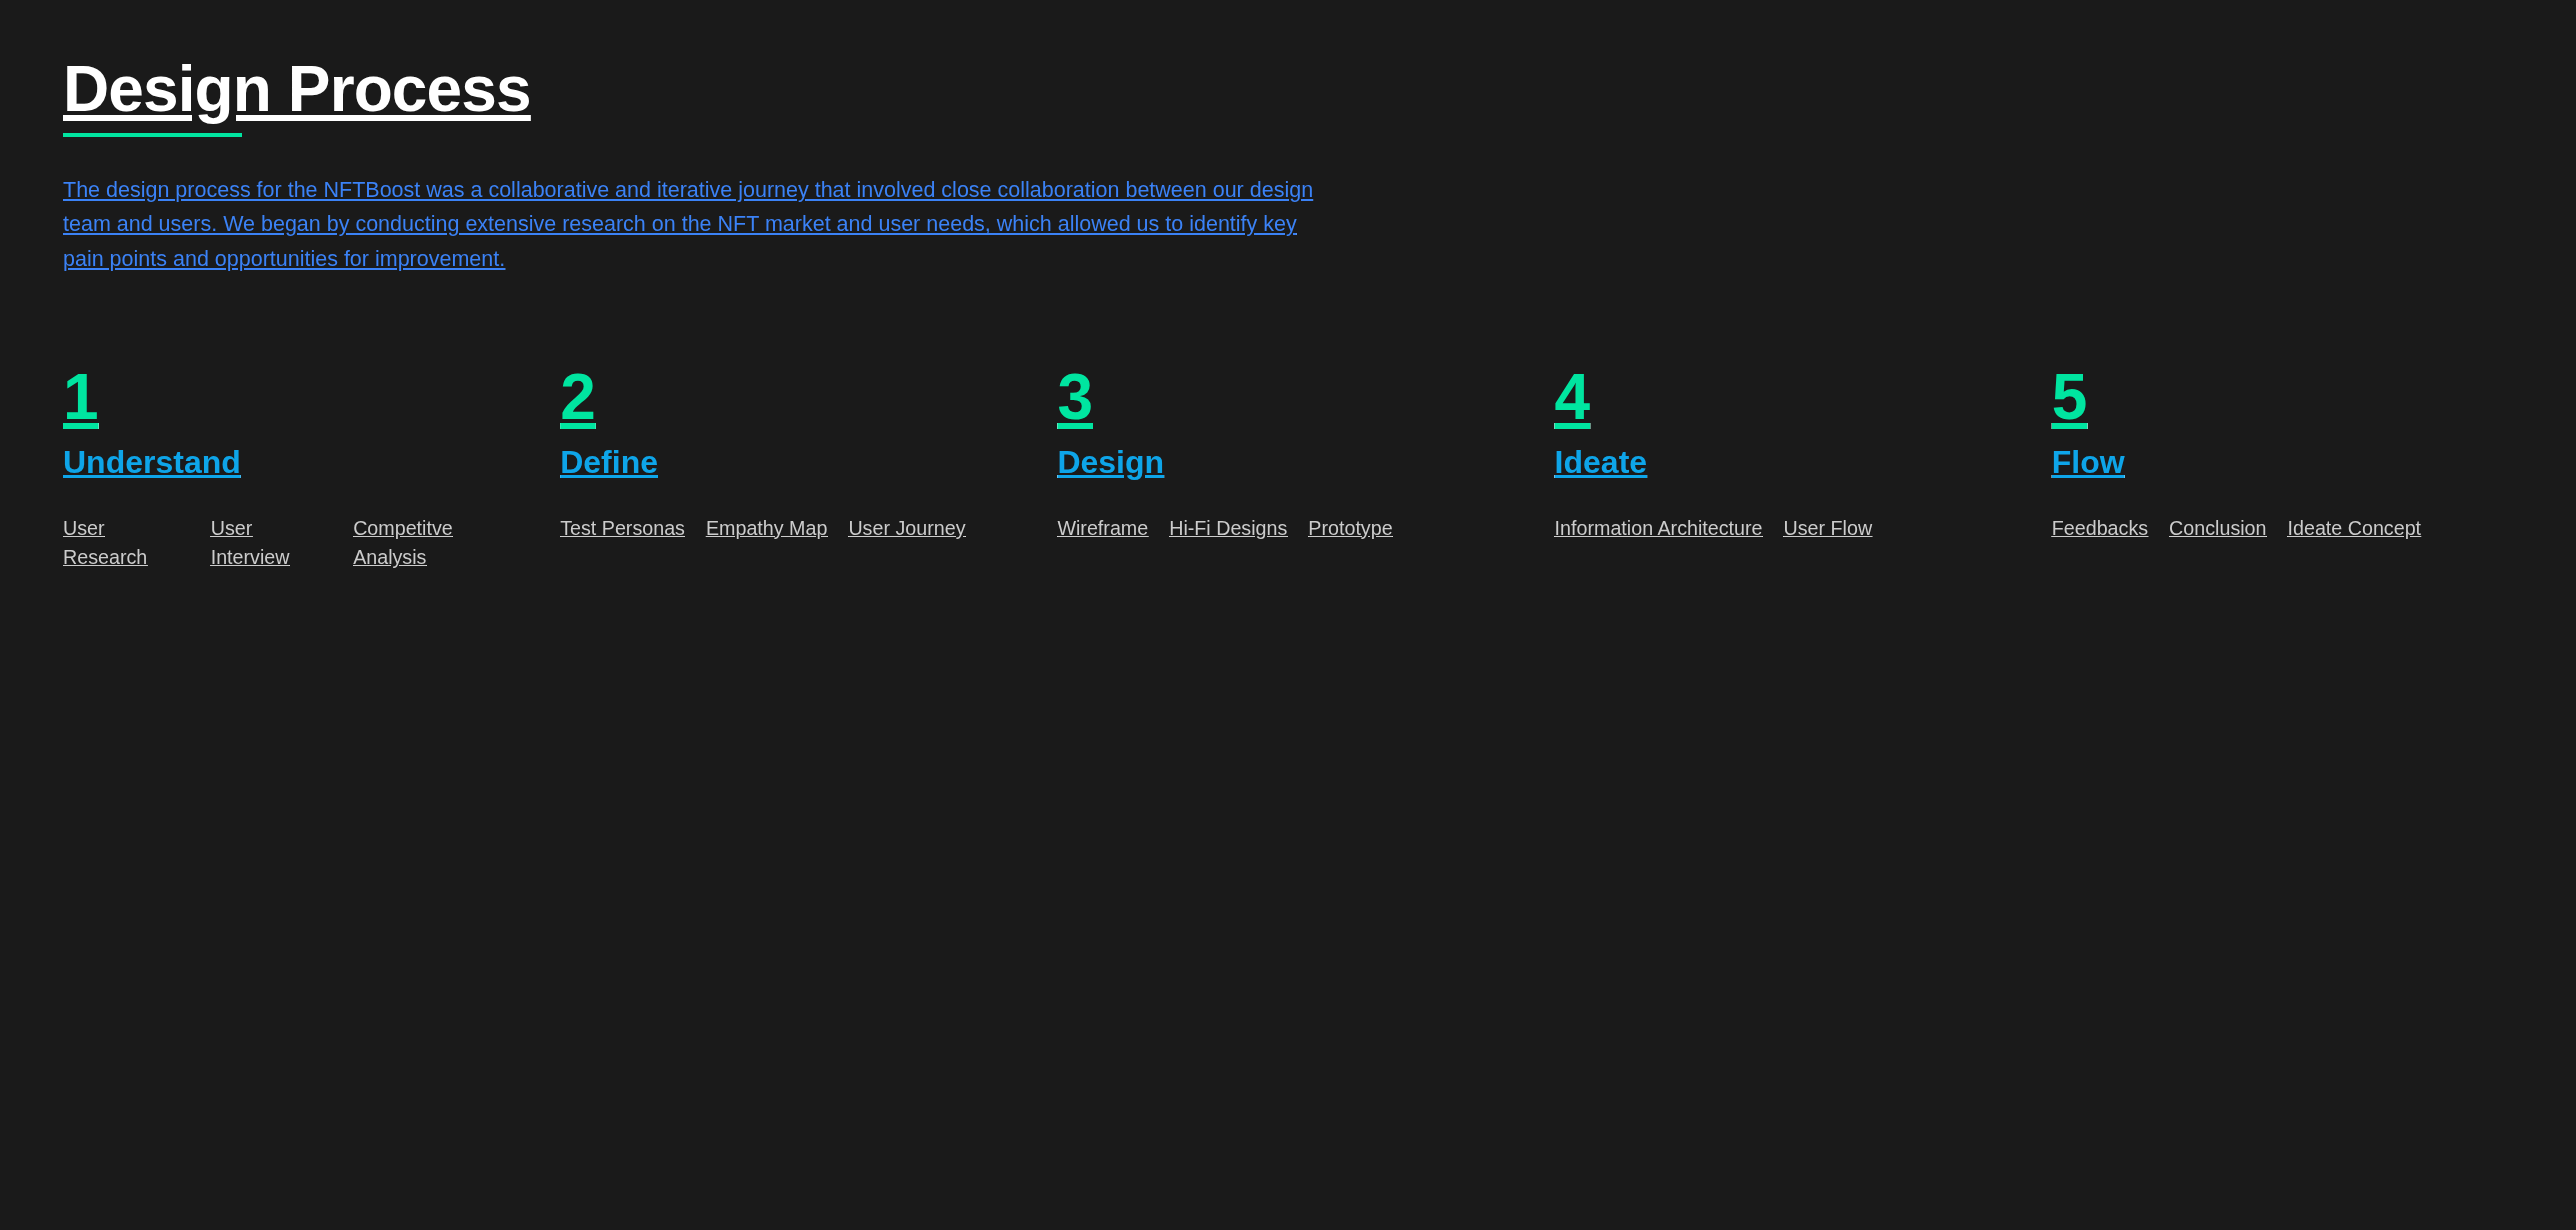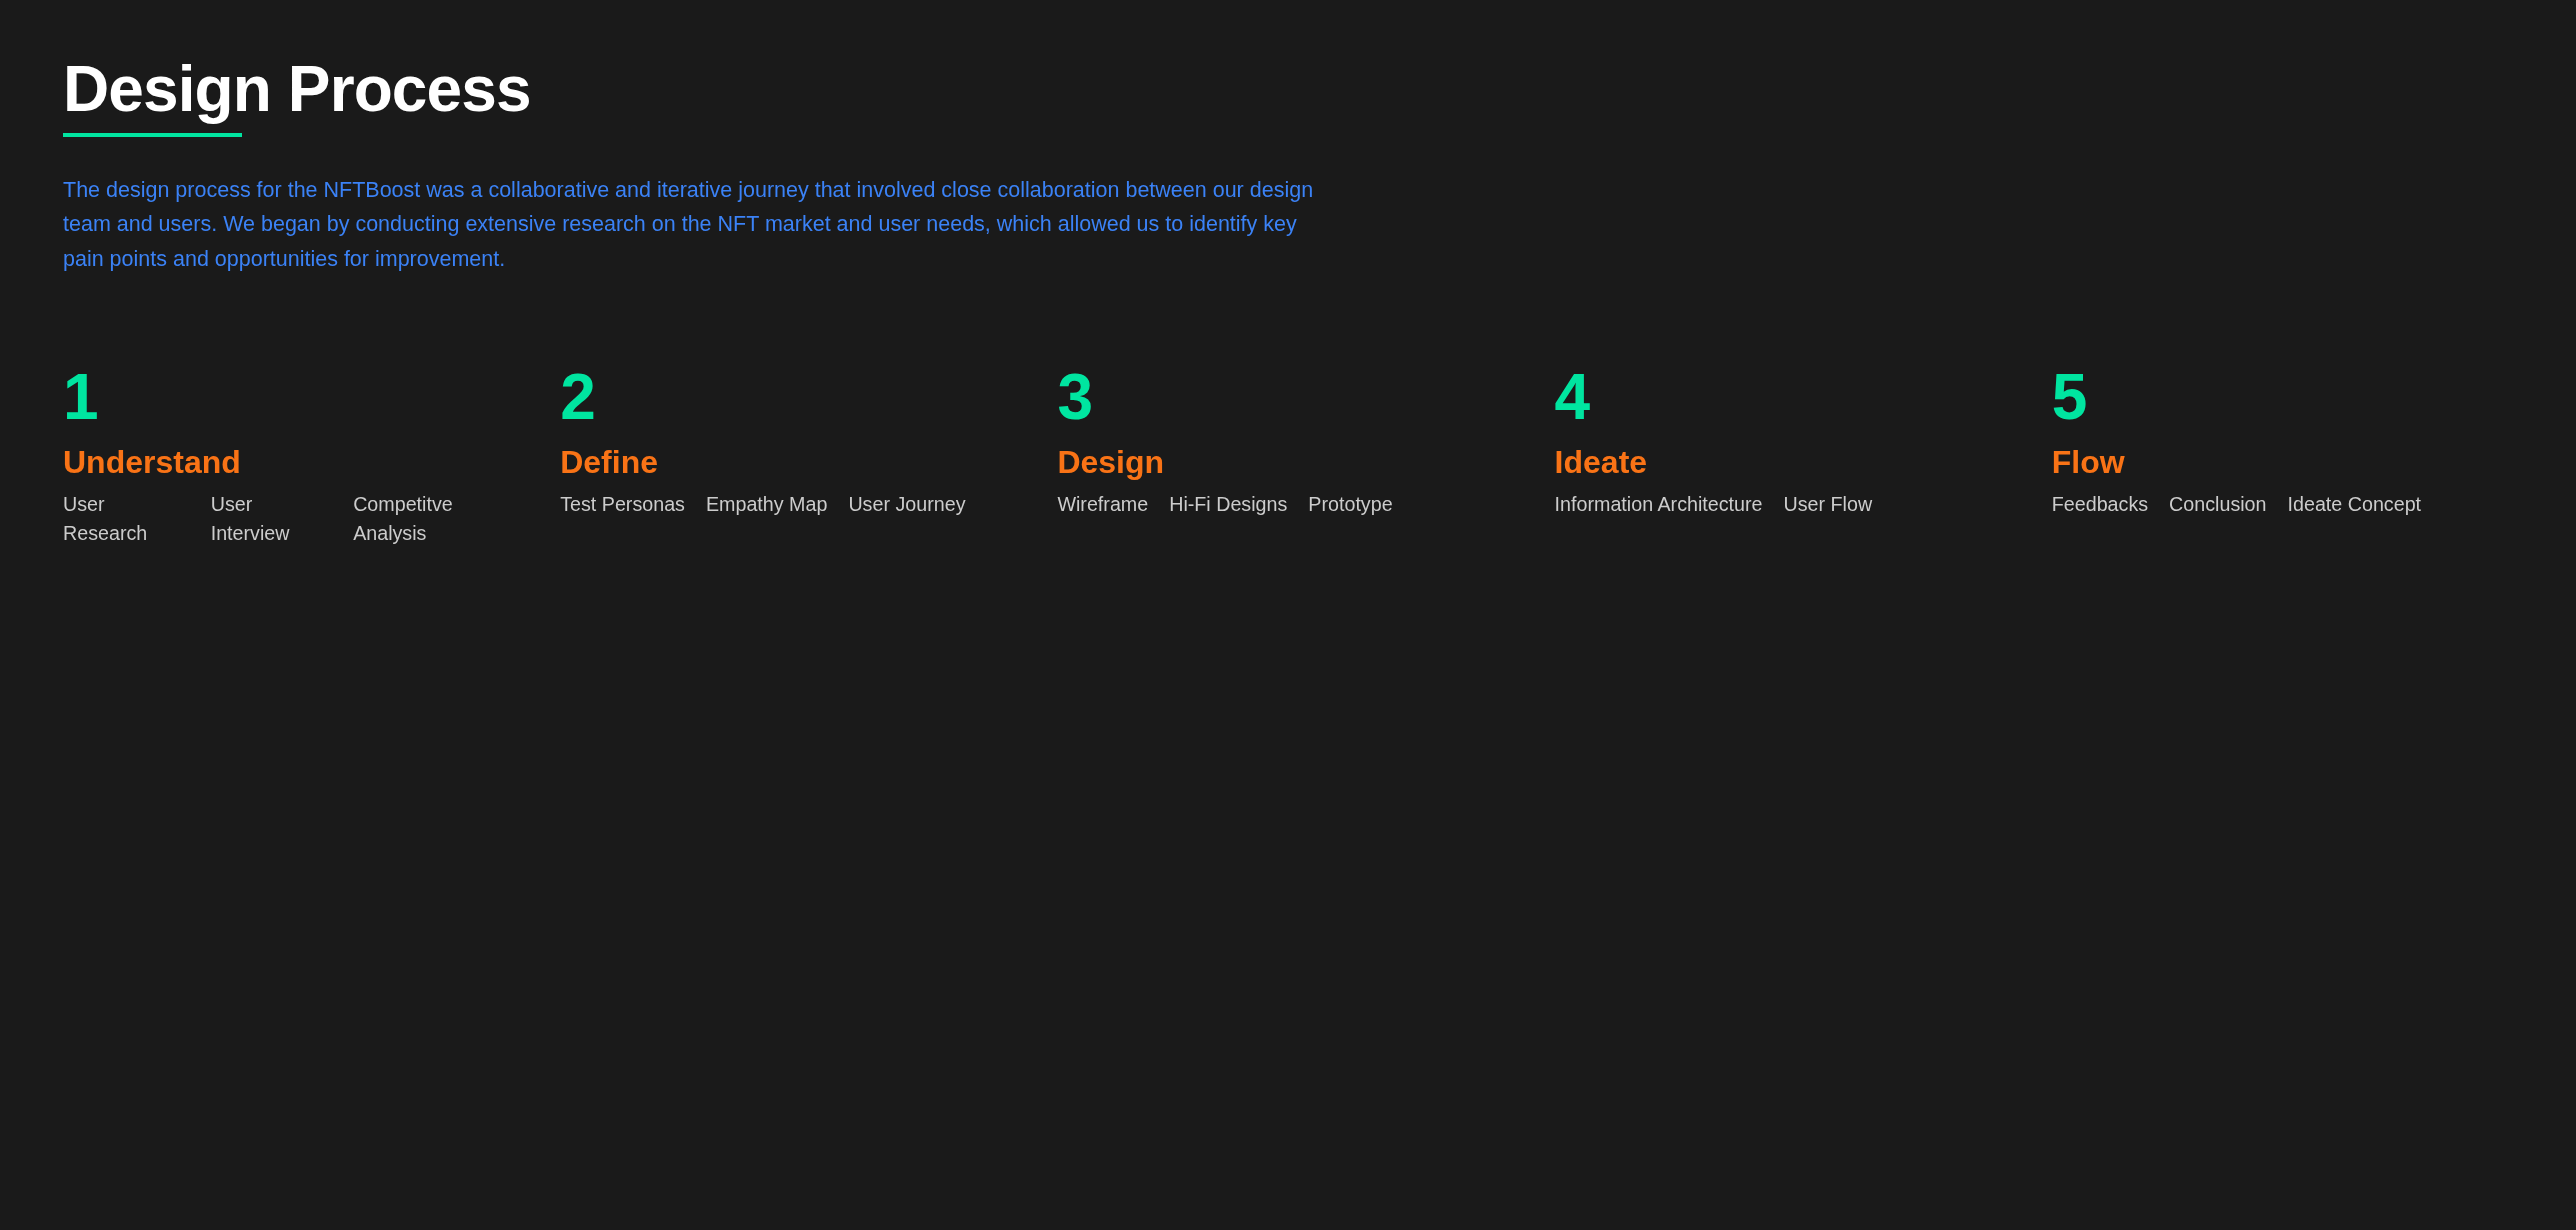--- a/index.html
+++ b/index.html
@@ -1,18 +1,19 @@
 <!DOCTYPE html>
 <html style="font-size:14.3px"><head>
   <meta charset="utf-8">
   <style>
     * {
       margin: 0;
       padding: 0;
       box-sizing: border-box;
+      text-decoration: underline;
     }
 
     body {
       background-color: #1a1a1a;
       color: #ffffff;
       font-family: 'Arial', sans-serif;
       min-height: 100vh;
       padding: 54px 63px 72px 63px;
     }
 
@@ -55,22 +56,22 @@
       font-size: 64px;
       font-weight: 900;
       color: #00e5a0;
       line-height: 1;
       margin-bottom: 14.3px;
     }
 
     .step-title {
       font-size: 32px;
       font-weight: 800;
-      color: #f97316;
-      margin-bottom: 8px;
+      color: #0ea5e9;
+      margin-bottom: 32px;
       line-height: 1.2;
     }
 
     .step-items {
       display: flex;
       flex-direction: row;
       gap: 21px;
     }
 
     .step-item {

